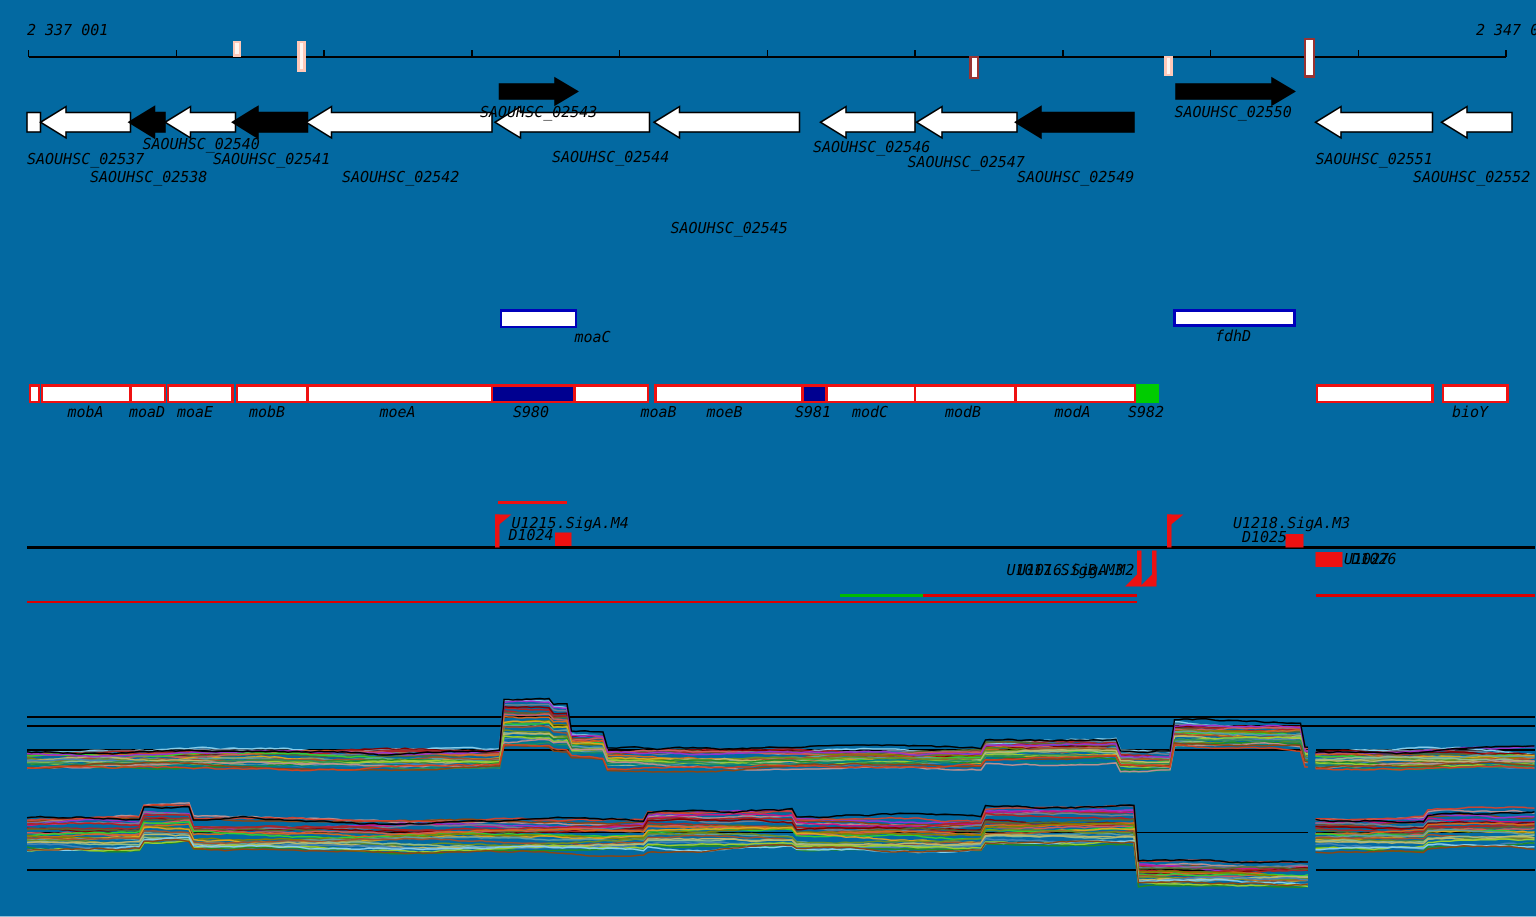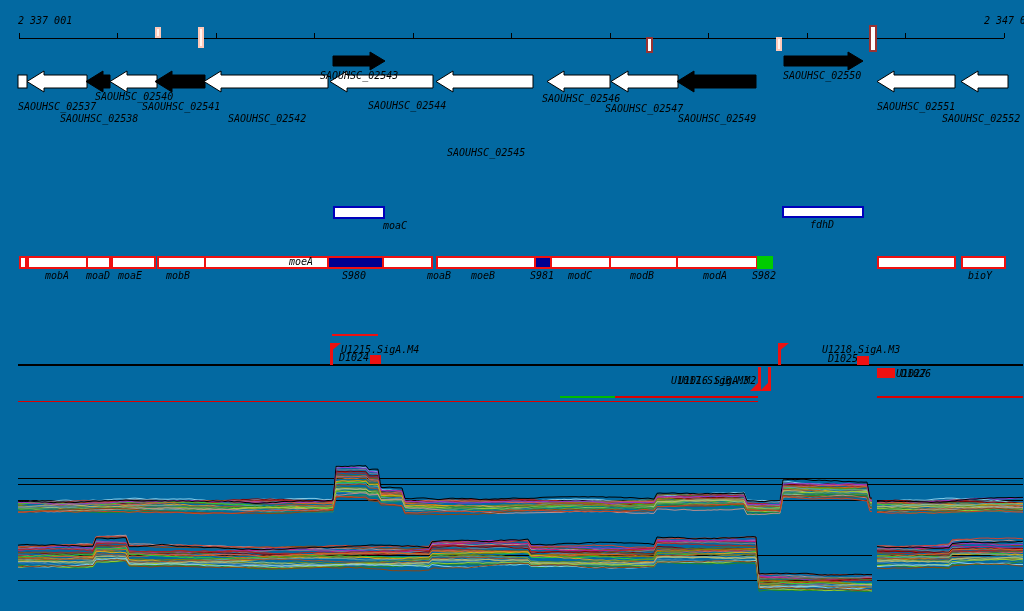--- a/index.html
+++ b/index.html
@@ -208,21 +208,21 @@
     <div class="lbl" style="left: 320px; top: 71px;">SAOUHSC_02543</div>
     <div class="lbl" style="left: 783px; top: 71px;">SAOUHSC_02550</div>
     <div class="lbl" style="left: 877px; top: 102px;">SAOUHSC_02551</div>
     <div class="lbl" style="left: 942px; top: 114px;">SAOUHSC_02552</div>
     <div class="lbl" style="left: 345px; top: 221px; margin-left: 38px;">moaC</div>
     <div class="lbl" style="left: 810px; top: 220px;">fdhD</div>
     <div class="lbl" style="left: 45px; top: 271px;">mobA</div>
     <div class="lbl" style="left: 86px; top: 271px;">moaD</div>
     <div class="lbl" style="left: 118px; top: 271px;">moaE</div>
     <div class="lbl" style="left: 166px; top: 271px;">mobB</div>
-    <div class="lbl" style="left: 253px; top: 257px; margin-left: 36px;">moeA</div>
+    <div class="lbl" style="left: 253px; top: 271px;">moeA</div>
     <div class="lbl" style="left: 342px; top: 271px;">S980</div>
     <div class="lbl" style="left: 395px; top: 271px; padding-left: 32px;">moaB</div>
     <div class="lbl" style="left: 471px; top: 271px;">moeB</div>
     <div class="lbl" style="left: 530px; top: 271px;">S981</div>
     <div class="lbl" style="left: 568px; top: 271px;">modC</div>
     <div class="lbl" style="left: 630px; top: 271px;">modB</div>
     <div class="lbl" style="left: 703px; top: 271px;">modA</div>
     <div class="lbl" style="left: 752px; top: 271px;">S982</div>
     <div class="lbl" style="left: 968px; top: 271px;">bioY</div>
     <div class="lbl" style="left: 341px; top: 345px;">U1215.SigA.M4</div>

